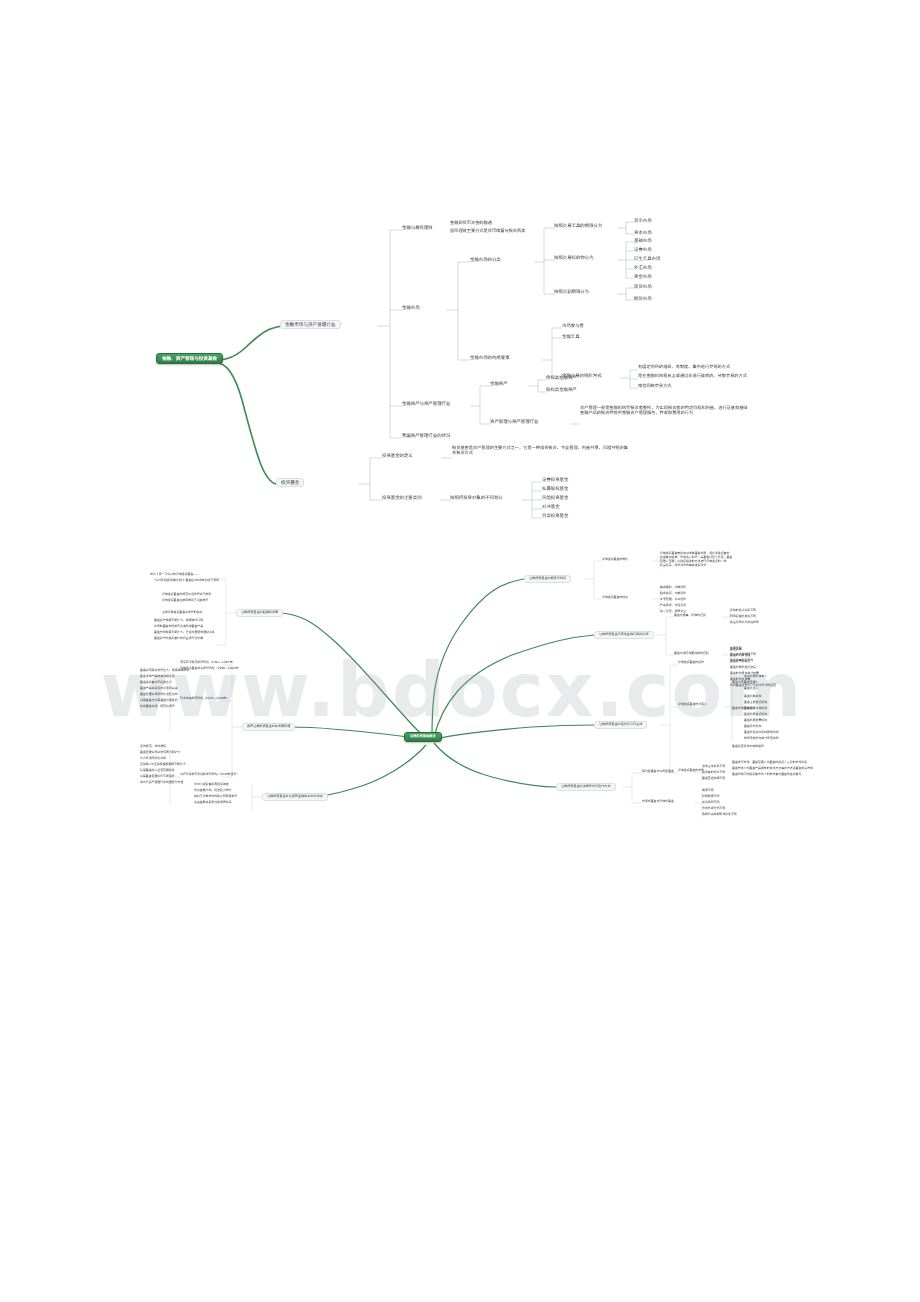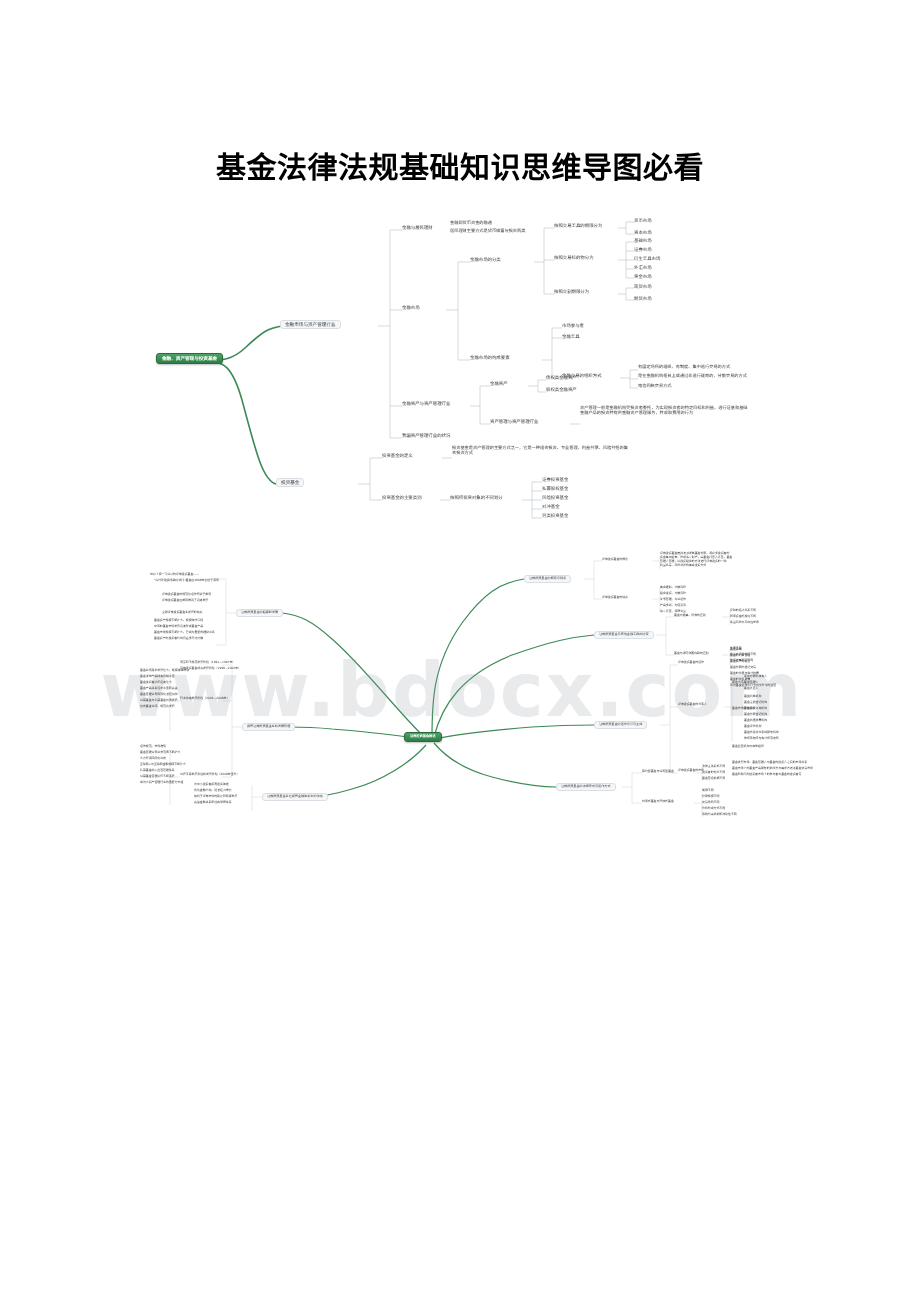--- a/index.html
+++ b/index.html
@@ -77,21 +77,20 @@
     font-size:74px;font-weight:700;color:rgba(150,158,168,.22);
     letter-spacing:2px;pointer-events:none;user-select:none;
     white-space:nowrap;
   }
 </style>
 </head>
 <body>
 
 <div class="page">
 
-  <div class="doc-title">基金法律法规基础知识思维导图必看</div>
 
   <div class="figure" id="figure-1">
     <div class="map">
       <svg viewBox="0 0 620 320" preserveAspectRatio="none">
         <g fill="none" stroke="#3c8a56" stroke-width="1.6">
           <path d="M62,150 C72,150 82,150 95,138 C112,122 118,118 132,116"></path>
           <path d="M62,152 C72,152 82,155 92,190 C105,238 112,270 126,274"></path>
         </g>
         <g fill="none" stroke="#b9c3cb" stroke-width="0.6">
 

